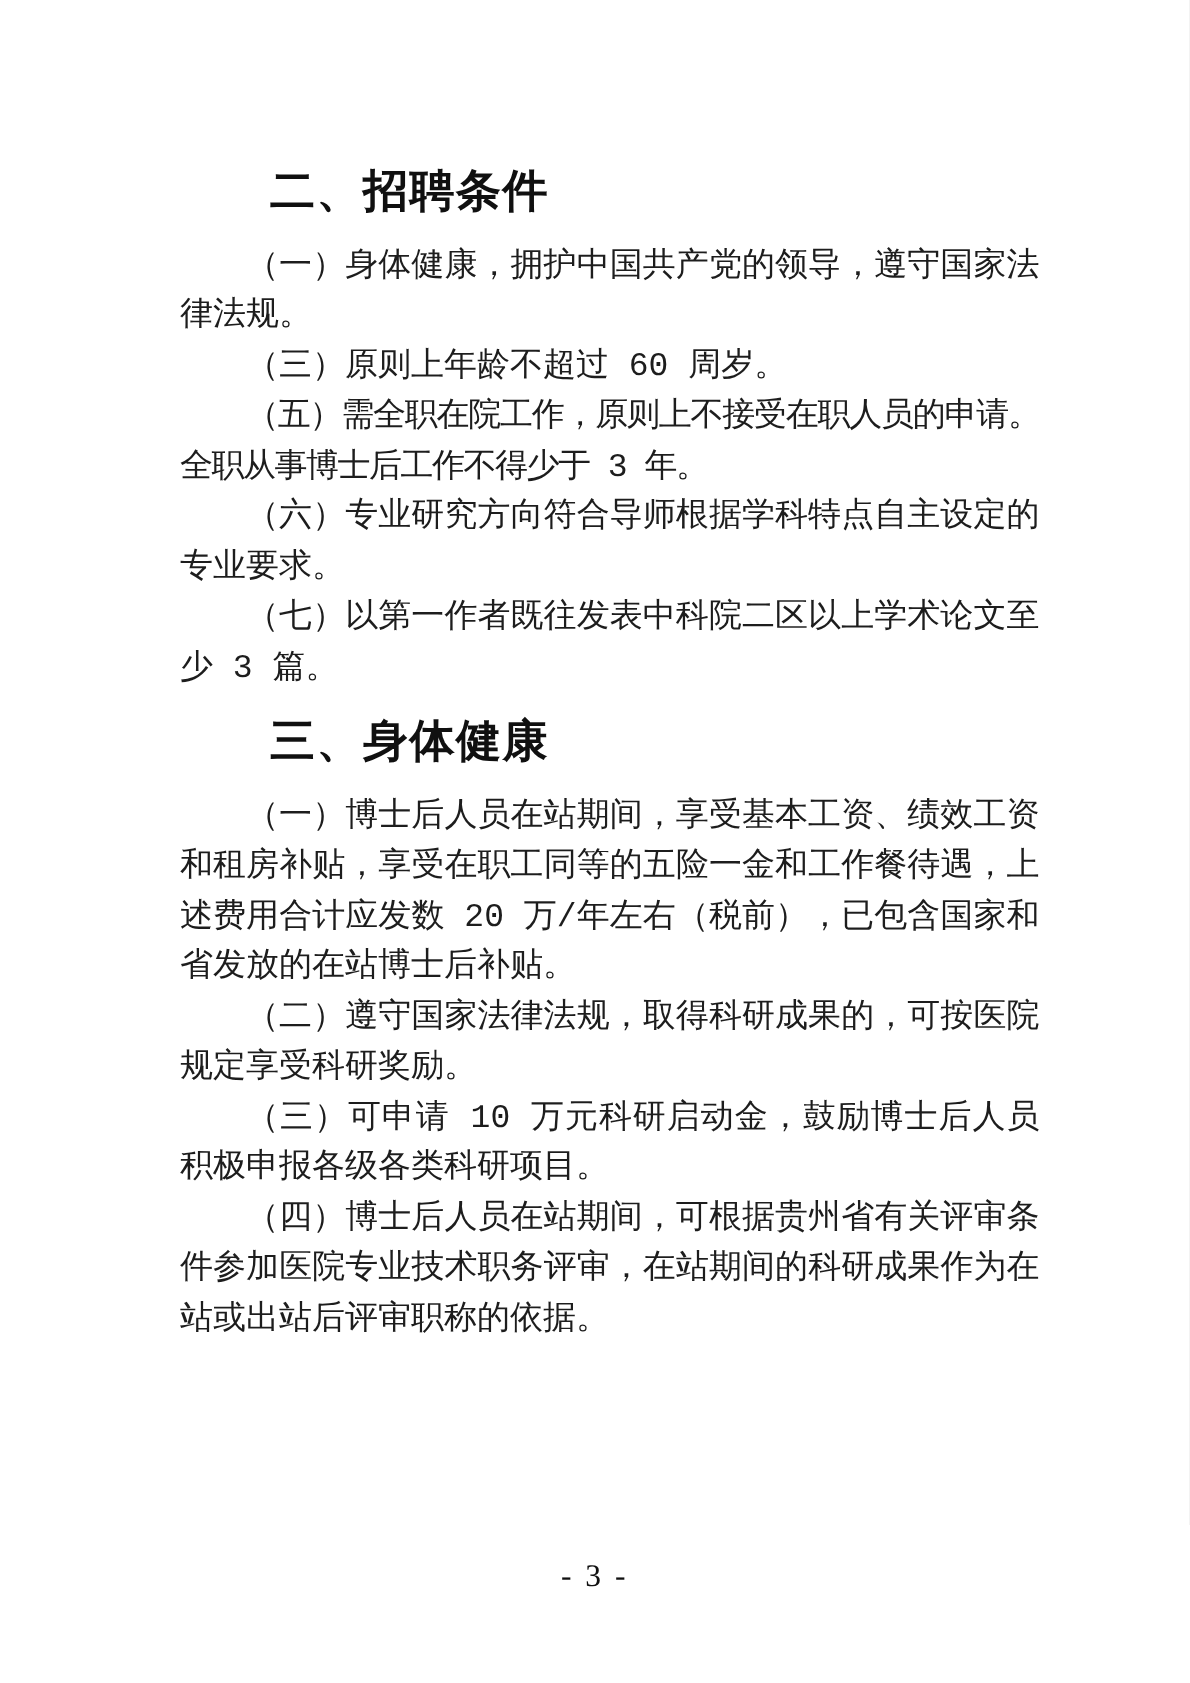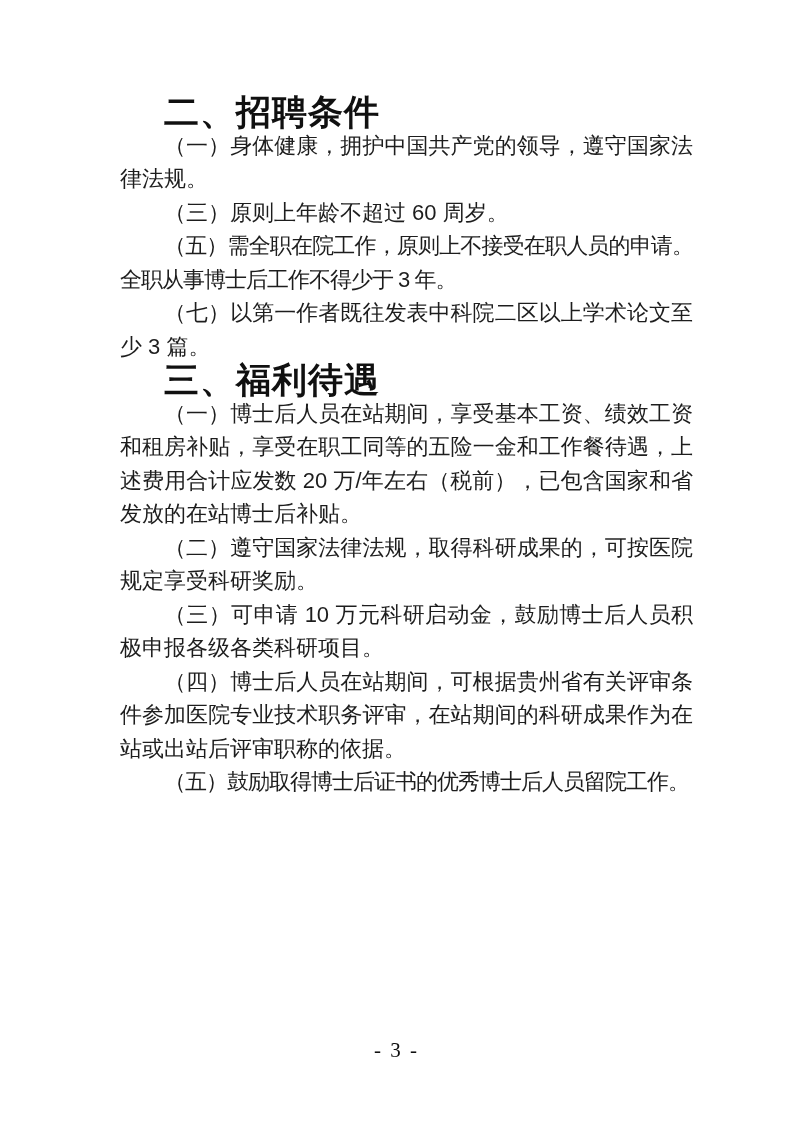--- a/index.html
+++ b/index.html
@@ -16,39 +16,39 @@
     overflow: hidden;
   }
   .content {
     position: absolute;
     left: 120px;
     top: 95px;
     width: 573px;
   }
   .p {
     margin: 0;
-    font-family: Liberation Sans, sans-serif;
+    font-family: Liberation Mono, monospace;
     font-size: 22px;
     line-height: 33.5px;
     color: #1d1d1d;
     text-align: justify;
     text-indent: 2em;
     letter-spacing: 0;
   }
   .tight {
     letter-spacing: -1px;
   }
   .tight-half {
     letter-spacing: -0.5px;
   }
   .hd {
-    margin: 0;
+    margin: 16px;
     font-family: "Liberation Sans", sans-serif;
     font-weight: 700;
-    font-size: 35px;
+    font-size: 30px;
     line-height: 33.5px;
     color: #101010;
     text-indent: 44px;
     letter-spacing: 1px;
   }
   .page-number {
     position: absolute;
     top: 1038px;
     left: 0;
     width: 100%;
@@ -63,28 +63,28 @@
 <body>
 
 <div class="page">
   <main class="content">
 
     <section>
       <h2 class="hd">二、招聘条件</h2>
       <p class="p">（一）身体健康，拥护中国共产党的领导，遵守国家法律法规。</p>
       <p class="p">（三）原则上年龄不超过 60 周岁。</p>
       <p class="p tight">（五）需全职在院工作，原则上不接受在职人员的申请。全职从事博士后工作不得少于 3 年。</p>
+      <p class="p">（六）专业研究方向符合导师根据学科特点自主设定的专业要求。</p>
       <p class="p">（七）以第一作者既往发表中科院二区以上学术论文至少 3 篇。</p>
     </section>
 
     <section>
-      <h2 class="hd">三、福利待遇</h2>
+      <h2 class="hd">三、身体健康</h2>
       <p class="p">（一）博士后人员在站期间，享受基本工资、绩效工资和租房补贴，享受在职工同等的五险一金和工作餐待遇，上述费用合计应发数 20 万/年左右（税前），已包含国家和省发放的在站博士后补贴。</p>
       <p class="p">（二）遵守国家法律法规，取得科研成果的，可按医院规定享受科研奖励。</p>
       <p class="p">（三）可申请 10 万元科研启动金，鼓励博士后人员积极申报各级各类科研项目。</p>
       <p class="p">（四）博士后人员在站期间，可根据贵州省有关评审条件参加医院专业技术职务评审，在站期间的科研成果作为在站或出站后评审职称的依据。</p>
-      <p class="p tight">（五）鼓励取得博士后证书的优秀博士后人员留院工作。</p>
     </section>
 
   </main>
 
   <footer class="page-number">- 3 -</footer>
 </div>
 
 </body></html>

